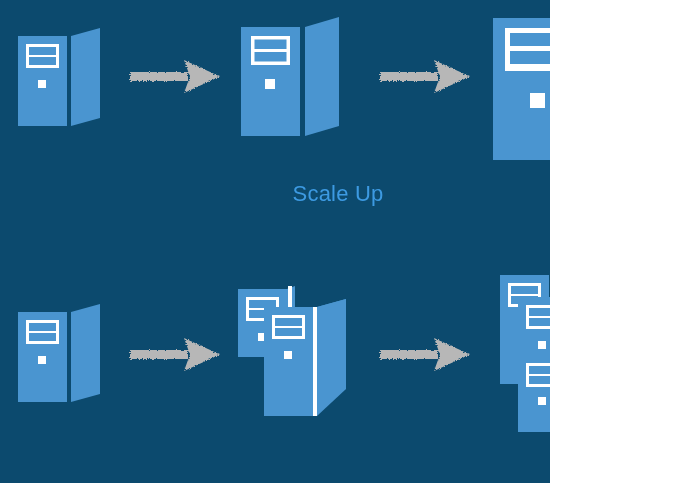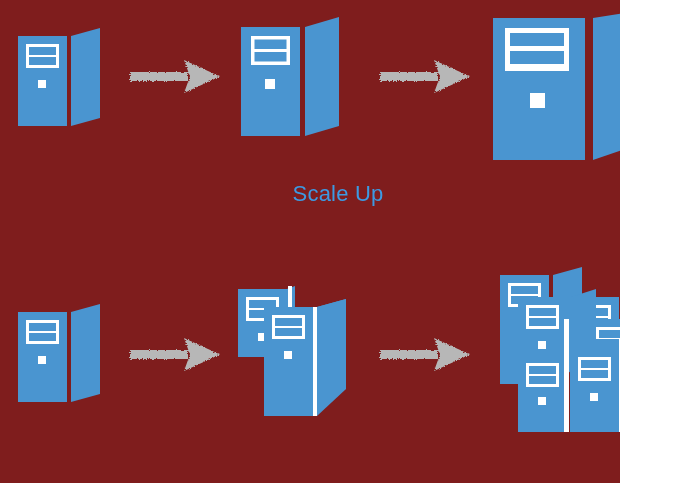--- a/index.html
+++ b/index.html
@@ -6,23 +6,23 @@
   html, body {
     margin: 0;
     padding: 0;
     background: #ffffff;
   }
   body {
     font-family: "Liberation Sans", sans-serif;
   }
   #diagram {
     position: relative;
-    width: 620px;
+    width: 550px;
     height: 483px;
-    background: #7f1d1d;
+    background: #0c4a6e;
     overflow: hidden;
   }
   .row {
     position: absolute;
     left: 0;
     width: 678px;
   }
   #row-scale-up { top: 0; height: 241px; }
   #row-scale-out { top: 241px; height: 242px; }
 

